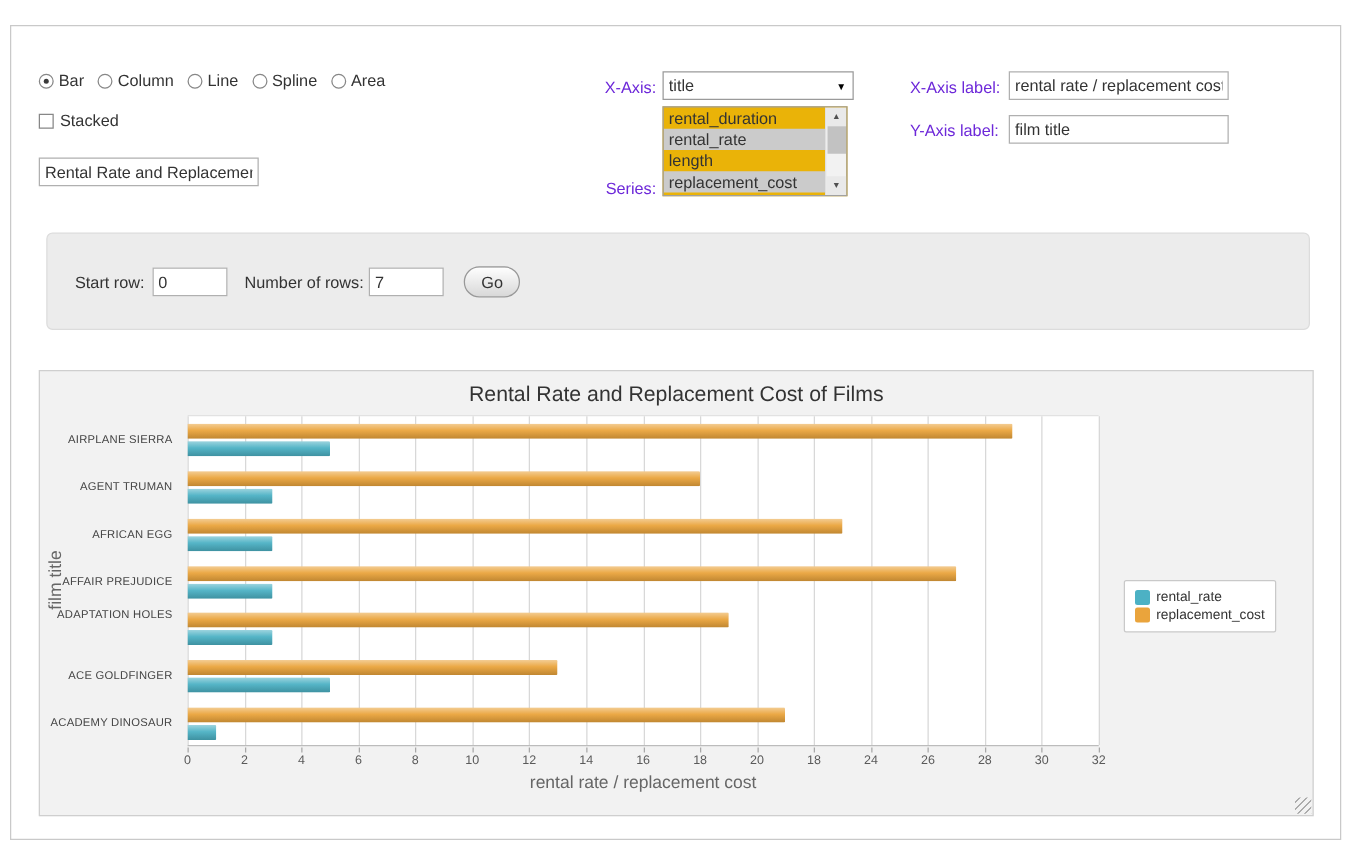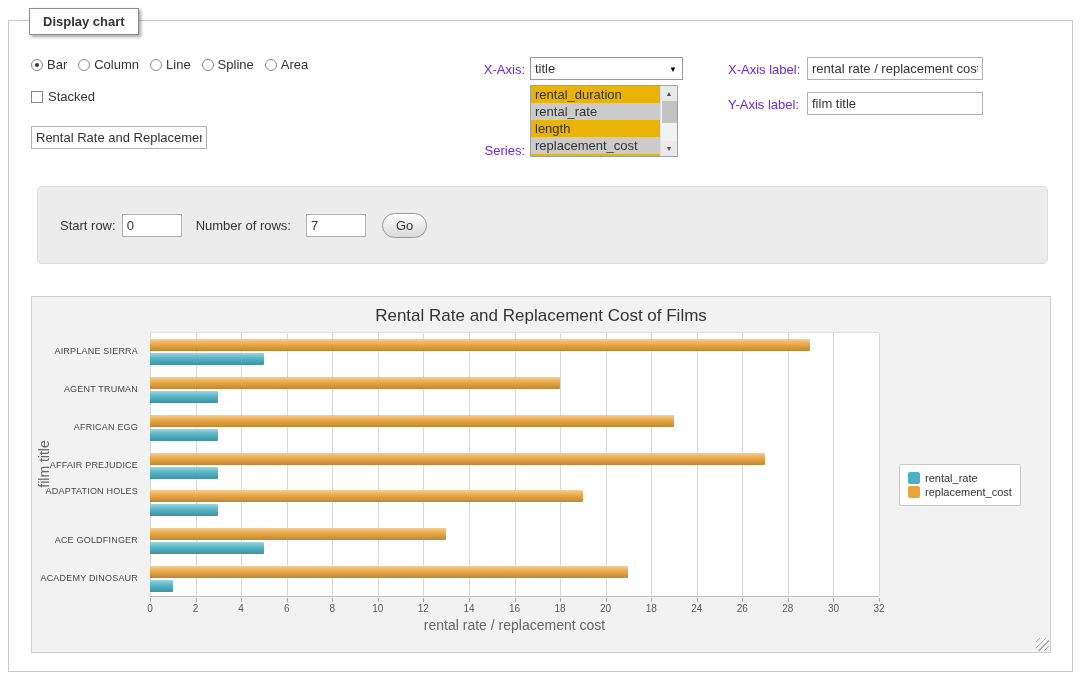--- a/index.html
+++ b/index.html
@@ -45,21 +45,21 @@
 .sb-btn.sb-down { position: absolute; bottom: 0; left: 0; right: 0; }
 .sb-thumb { position: absolute; top: 15px; left: 1px; width: 15px; height: 22px; background: #c2c2c2; }
 .xaxis-input { position: absolute; left: 798px; top: 36px; width: 176px; }
 .yaxis-input { position: absolute; left: 798px; top: 71px; width: 176px; }
 
 
 .rows-panel { position: absolute; left: 28px; top: 165px; width: 1011px; height: 78px;
   background: #ececec; border: 1px solid #dcdcdc; border-radius: 5px;
   display: flex; align-items: center; padding-left: 22px; }
 .rows-panel .lbl { margin-right: 6px; }
-.rows-panel .lbl2 { margin-left: 14px; margin-right: 15px; }
+.rows-panel .lbl2 { margin-left: 14px; margin-right: 4px; }
 .rows-input { width: 60px; }
 .go-button { margin-left: 16px; padding: 4px 13px; color: #333; cursor: pointer;
   font: 13px "Liberation Sans", "DejaVu Sans", sans-serif;
   background: linear-gradient(#fefefe, #d8d8d8); border: 1px solid #989898; border-radius: 13px; }
 
 
 .chart-panel { position: absolute; left: 22px; top: 275px; width: 1020px; height: 357px;
   background: #f2f2f2; border: 1px solid #cfcfcf; }
 .chart-title { position: absolute; top: 9px; left: 0; width: 100%; text-align: center;
   font-size: 17px; color: #333; }
@@ -83,21 +83,20 @@
 .legend-item { display: flex; align-items: center; gap: 5px; margin: 2px 0; cursor: pointer; }
 .swatch { width: 12px; height: 12px; border-radius: 2px; flex: 0 0 auto; }
 .legend-label { font-size: 11px; color: #333; white-space: nowrap; }
 .resize-handle { position: absolute; right: 1px; bottom: 1px; width: 13px; height: 13px;
   background: repeating-linear-gradient(-45deg, transparent 0 3px, #9a9a9a 3px 4px); opacity: .8; cursor: se-resize; }
 </style>
 </head>
 <body>
 
 <div class="fieldset">
-  <div class="legend-box">Display chart</div>
 
   <div class="radio-group">
     <label class="radio-item">
       <span class="radio checked"></span>
       <span>Bar</span>
     </label>
     <label class="radio-item">
       <span class="radio"></span>
       <span>Column</span>
     </label>

